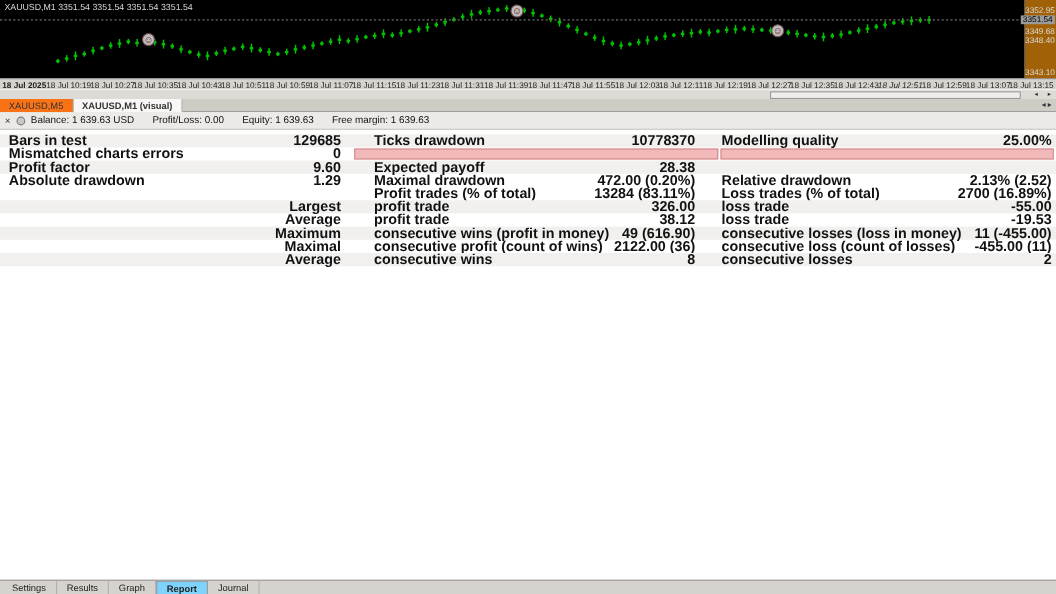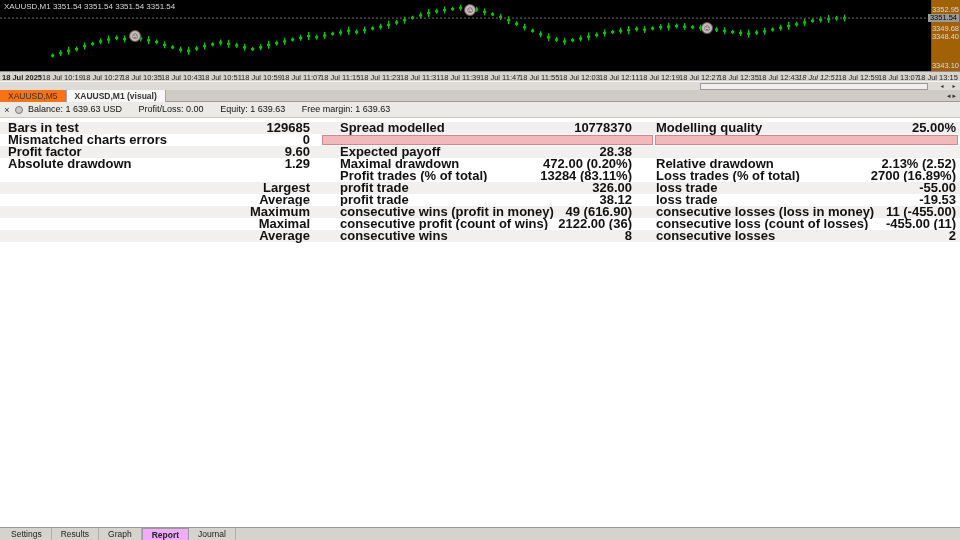--- a/index.html
+++ b/index.html
@@ -46,21 +46,21 @@
   .c1v{left:150px;width:160px;text-align:right;}
   .c2l{left:340px;}
   .c2v{left:500px;width:132px;text-align:right;}
   .c3l{left:656px;}
   .c3v{left:820px;width:136px;text-align:right;}
   .pinkbar{position:absolute;top:1px;height:10px;background:#f2b9bb;border:1px solid #d4878a;}
 
   
   .bottom-tabs{position:absolute;top:527px;left:0;width:960px;height:13px;background:#d6d3ce;border-top:1px solid #9a9a9a;white-space:nowrap;padding-left:2px;}
   .btab{display:inline-block;height:13px;line-height:13px;font-size:8.5px;padding:0 9px;color:#222;border-right:1px solid #b3b0ab;vertical-align:top;}
-  .btab.active{background:#f0abfc;font-weight:bold;border:1px solid #9a9a9a;border-bottom:none;}
+  .btab.active{background:#7dd3fc;font-weight:bold;border:1px solid #9a9a9a;border-bottom:none;}
 </style>
 </head>
 <body>
 
 <div class="chart" id="chartPanel">
   <svg id="candles" width="931" height="71">
       <rect x="52" y="53.5" width="1.3" height="4.0" fill="#00c400"></rect>
       <rect x="51" y="54.5" width="3.2" height="2.2" fill="#00c400"></rect>
       <rect x="60" y="50.1" width="1.3" height="6.0" fill="#00c400"></rect>
       <rect x="59" y="52.1" width="3.2" height="2.2" fill="#00c400"></rect>
@@ -317,21 +317,21 @@
   <span class="bseg first">Balance: 1 639.63 USD</span>
   <span class="bseg">Profit/Loss: 0.00</span>
   <span class="bseg">Equity: 1 639.63</span>
   <span class="bseg">Free margin: 1 639.63</span>
 </div>
 
 <div class="report" id="report">
     <div class="rrow odd">
       <span class="cell c1l">Bars in test</span>
       <span class="cell c1v">129685</span>
-      <span class="cell c2l">Spread modelled</span>
+      <span class="cell c2l">Ticks drawdown</span>
       <span class="cell c2v">10778370</span>
       <span class="cell c3l">Modelling quality</span>
       <span class="cell c3v">25.00%</span>
     </div>
     <div class="rrow">
       <div class="pinkbar" style="left: 322px; width: 331px;"></div>
       <div class="pinkbar" style="left: 655px; width: 303px;"></div>
       <span class="cell c1l">Mismatched charts errors</span>
       <span class="cell c1v">0</span>
     </div>

